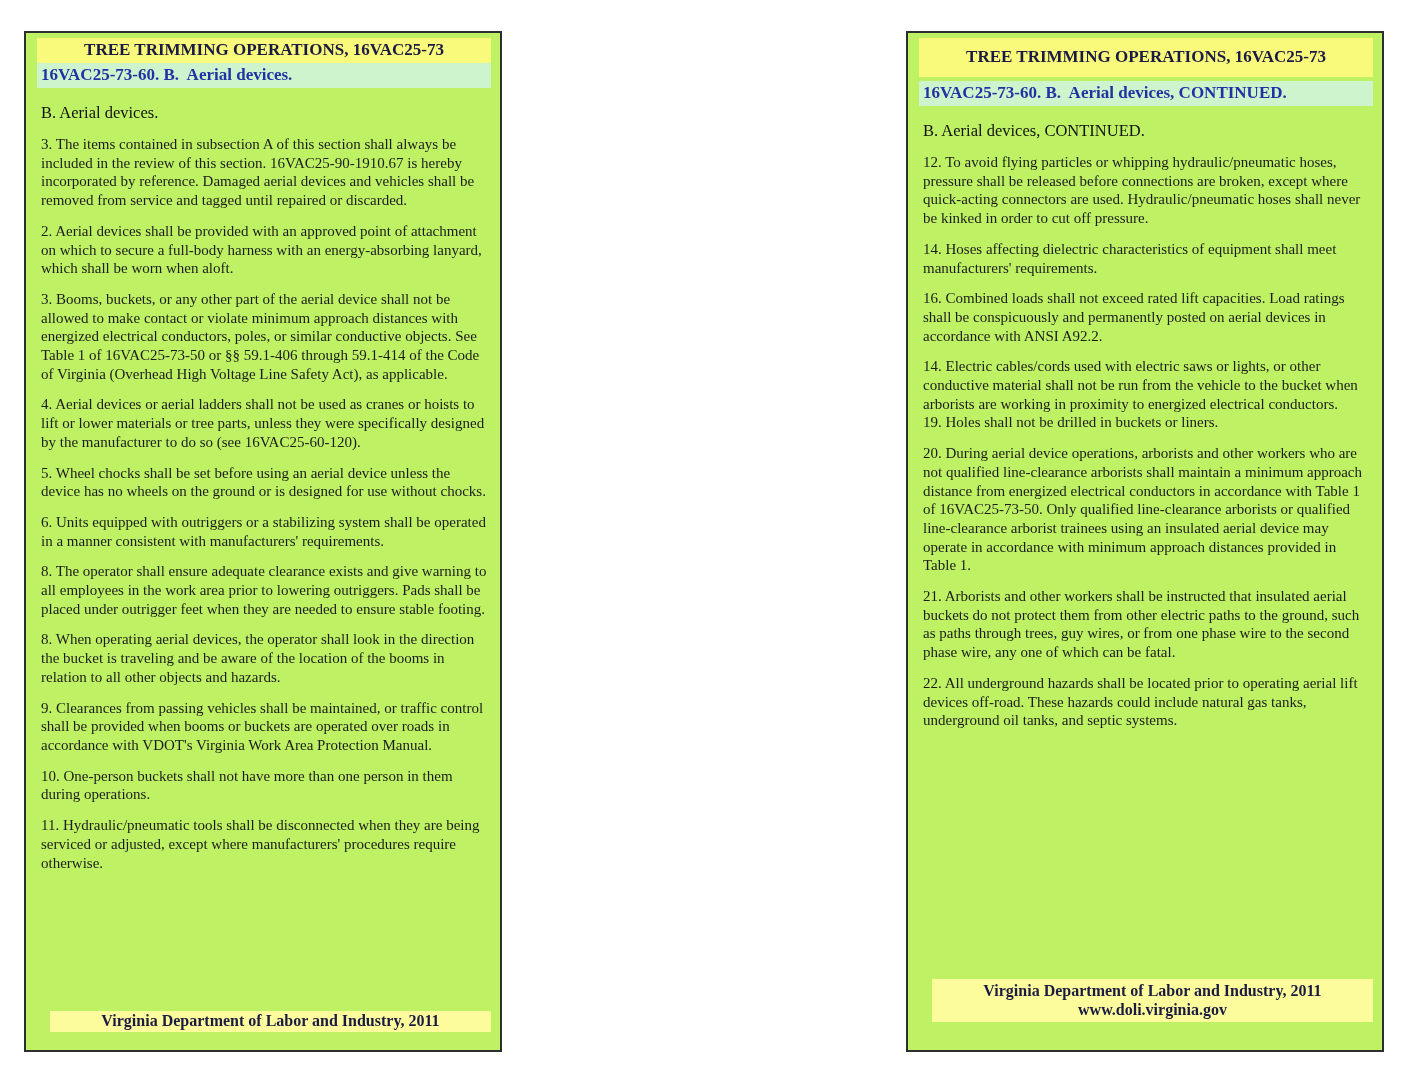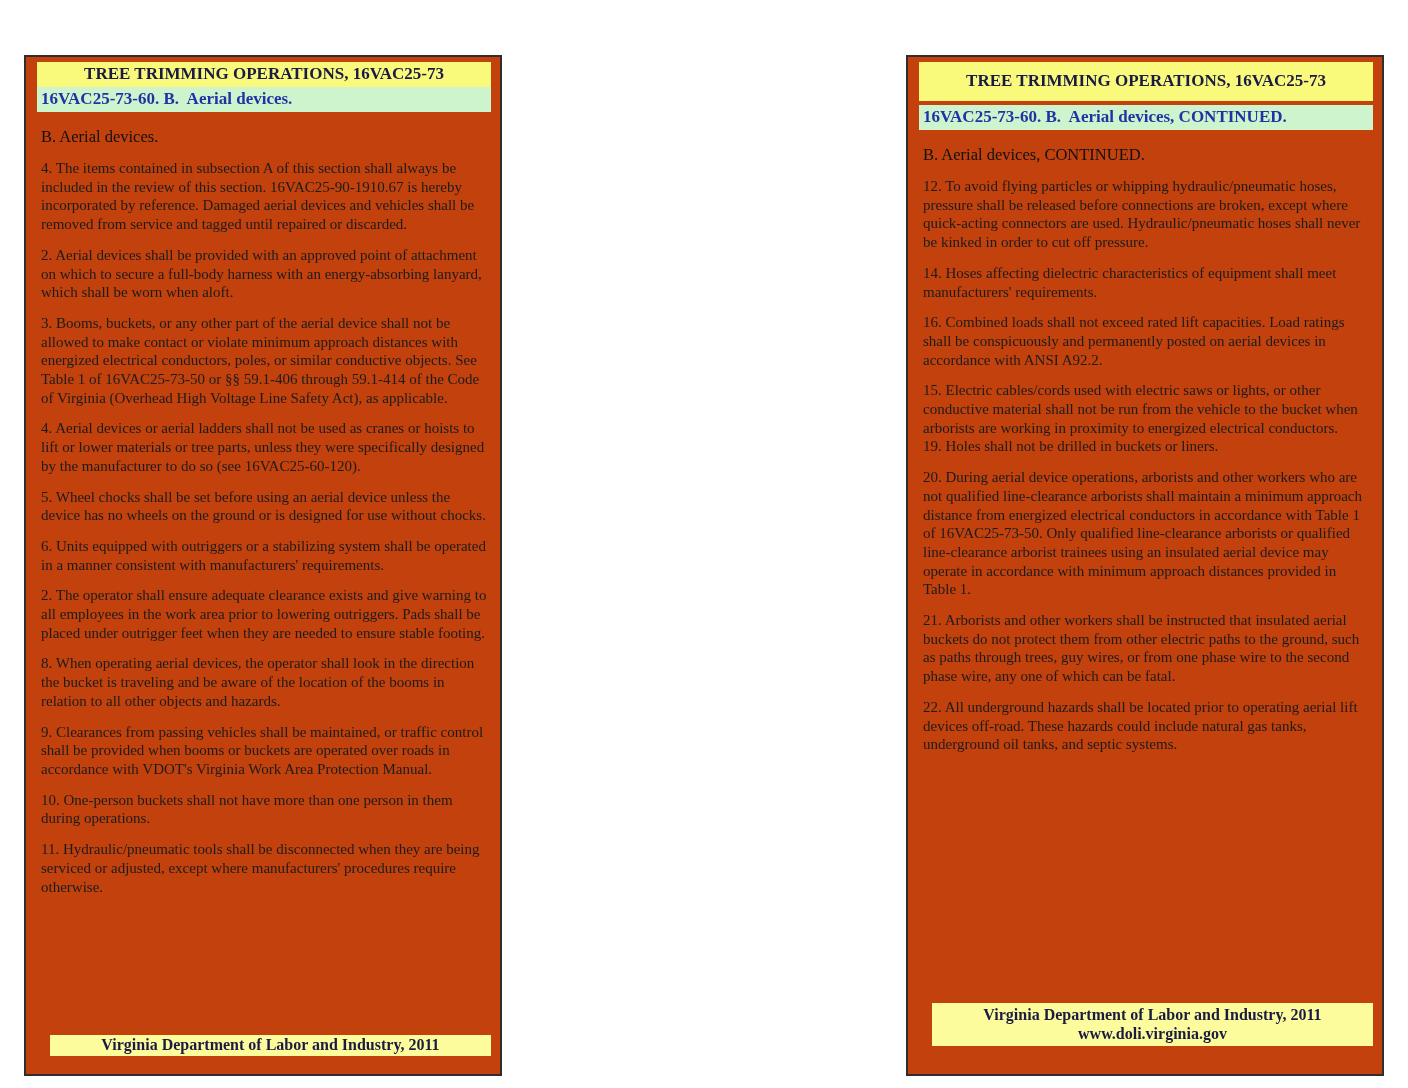--- a/index.html
+++ b/index.html
@@ -9,23 +9,22 @@
     font-family: "Liberation Serif", "DejaVu Serif", serif;
   }
   body { position: relative; overflow: hidden; }
 
   .panel {
     position: absolute;
     top: 31px;
     width: 478px;
     height: 1021px;
     border: 2px solid #2e2e2e;
-    background: #c2410c;
+    background: #bef264;
     box-sizing: border-box;
-    margin-top: 24px;
   }
   #left-page  { left: 24px; }
   #right-page { left: 906px; }
 
   .hdr-yellow {
     margin: 5px 9px 0 11px;
     background: #f9f97c;
     color: #1a1a42;
     font-weight: bold;
     font-size: 17px;
@@ -81,27 +80,27 @@
 </head>
 <body>
 
 <div class="panel" id="left-page">
   <div class="hdr-yellow">TREE TRIMMING OPERATIONS, 16VAC25-73</div>
   <div class="hdr-green">16VAC25-73-60. B.  Aerial devices.</div>
   <div class="content">
     <h2>B. Aerial devices.</h2>
     <div>
 
-    <p class="para">4. The items contained in subsection A of this section shall always be included in the review of this section. 16VAC25-90-1910.67 is hereby incorporated by reference. Damaged aerial devices and vehicles shall be removed from service and tagged until repaired or discarded.</p>
+    <p class="para">3. The items contained in subsection A of this section shall always be included in the review of this section. 16VAC25-90-1910.67 is hereby incorporated by reference. Damaged aerial devices and vehicles shall be removed from service and tagged until repaired or discarded.</p>
         <p class="para">2. Aerial devices shall be provided with an approved point of attachment on which to secure a full-body harness with an energy-absorbing lanyard, which shall be worn when aloft.</p>
         <p class="para">3. Booms, buckets, or any other part of the aerial device shall not be allowed to make contact or violate minimum approach distances with energized electrical conductors, poles, or similar conductive objects. See Table 1 of 16VAC25-73-50 or §§ 59.1-406 through 59.1-414 of the Code of Virginia (Overhead High Voltage Line Safety Act), as applicable.</p>
         <p class="para">4. Aerial devices or aerial ladders shall not be used as cranes or hoists to lift or lower materials or tree parts, unless they were specifically designed by the manufacturer to do so (see 16VAC25-60-120).</p>
         <p class="para">5. Wheel chocks shall be set before using an aerial device unless the device has no wheels on the ground or is designed for use without chocks.</p>
         <p class="para">6. Units equipped with outriggers or a stabilizing system shall be operated in a manner consistent with manufacturers' requirements.</p>
-        <p class="para">2. The operator shall ensure adequate clearance exists and give warning to all employees in the work area prior to lowering outriggers. Pads shall be placed under outrigger feet when they are needed to ensure stable footing.</p>
+        <p class="para">8. The operator shall ensure adequate clearance exists and give warning to all employees in the work area prior to lowering outriggers. Pads shall be placed under outrigger feet when they are needed to ensure stable footing.</p>
         <p class="para">8. When operating aerial devices, the operator shall look in the direction the bucket is traveling and be aware of the location of the booms in relation to all other objects and hazards.</p>
         <p class="para">9. Clearances from passing vehicles shall be maintained, or traffic control shall be provided when booms or buckets are operated over roads in accordance with VDOT's Virginia Work Area Protection Manual.</p>
         <p class="para">10. One-person buckets shall not have more than one person in them during operations.</p>
         <p class="para">11. Hydraulic/pneumatic tools shall be disconnected when they are being serviced or adjusted, except where manufacturers' procedures require otherwise.</p>
       </div>
   </div>
   <div class="footer-bar">
     <div>Virginia Department of Labor and Industry, 2011</div>
   </div>
 </div>
@@ -109,21 +108,21 @@
 <div class="panel" id="right-page">
   <div class="hdr-yellow">TREE TRIMMING OPERATIONS, 16VAC25-73</div>
   <div class="hdr-green">16VAC25-73-60. B.  Aerial devices, CONTINUED.</div>
   <div class="content">
     <h2>B. Aerial devices, CONTINUED.</h2>
     <div>
 
     <p class="para">12. To avoid flying particles or whipping hydraulic/pneumatic hoses, pressure shall be released before connections are broken, except where quick-acting connectors are used. Hydraulic/pneumatic hoses shall never be kinked in order to cut off pressure.</p>
         <p class="para">14. Hoses affecting dielectric characteristics of equipment shall meet manufacturers' requirements.</p>
         <p class="para">16. Combined loads shall not exceed rated lift capacities. Load ratings shall be conspicuously and permanently posted on aerial devices in accordance with ANSI A92.2.</p>
-        <p class="para">15. Electric cables/cords used with electric saws or lights, or other conductive material shall not be run from the vehicle to the bucket when arborists are working in proximity to energized electrical conductors.</p>
+        <p class="para">14. Electric cables/cords used with electric saws or lights, or other conductive material shall not be run from the vehicle to the bucket when arborists are working in proximity to energized electrical conductors.</p>
         <p class="para tight">19. Holes shall not be drilled in buckets or liners.</p>
         <p class="para">20. During aerial device operations, arborists and other workers who are not qualified line-clearance arborists shall maintain a minimum approach distance from energized electrical conductors in accordance with Table 1 of 16VAC25-73-50. Only qualified line-clearance arborists or qualified line-clearance arborist trainees using an insulated aerial device may operate in accordance with minimum approach distances provided in Table 1.</p>
         <p class="para">21. Arborists and other workers shall be instructed that insulated aerial buckets do not protect them from other electric paths to the ground, such as paths through trees, guy wires, or from one phase wire to the second phase wire, any one of which can be fatal.</p>
         <p class="para">22. All underground hazards shall be located prior to operating aerial lift devices off-road. These hazards could include natural gas tanks, underground oil tanks, and septic systems.</p>
       </div>
   </div>
   <div class="footer-bar">
     <div>Virginia Department of Labor and Industry, 2011</div>
     <div>www.doli.virginia.gov</div>
   </div>

